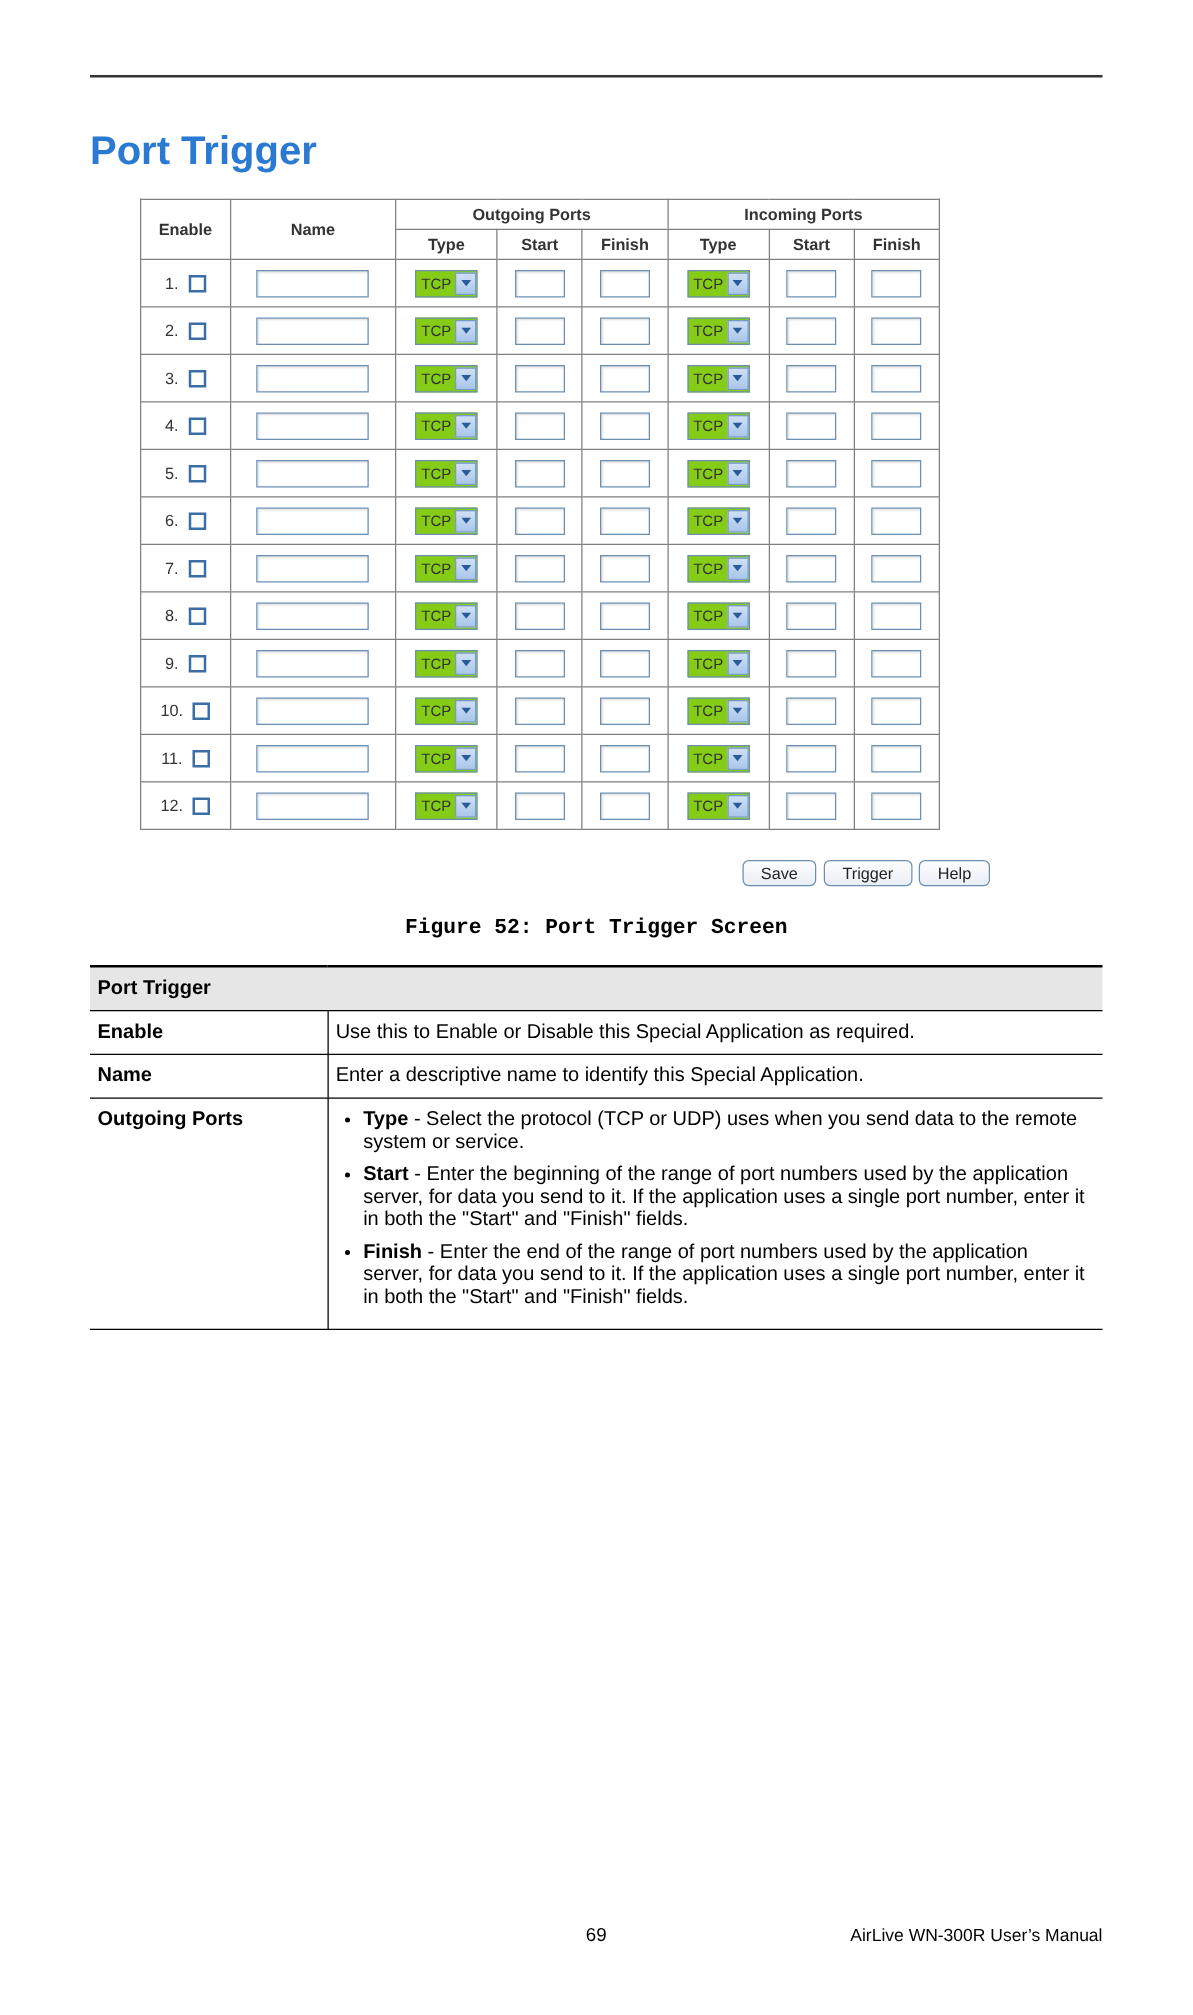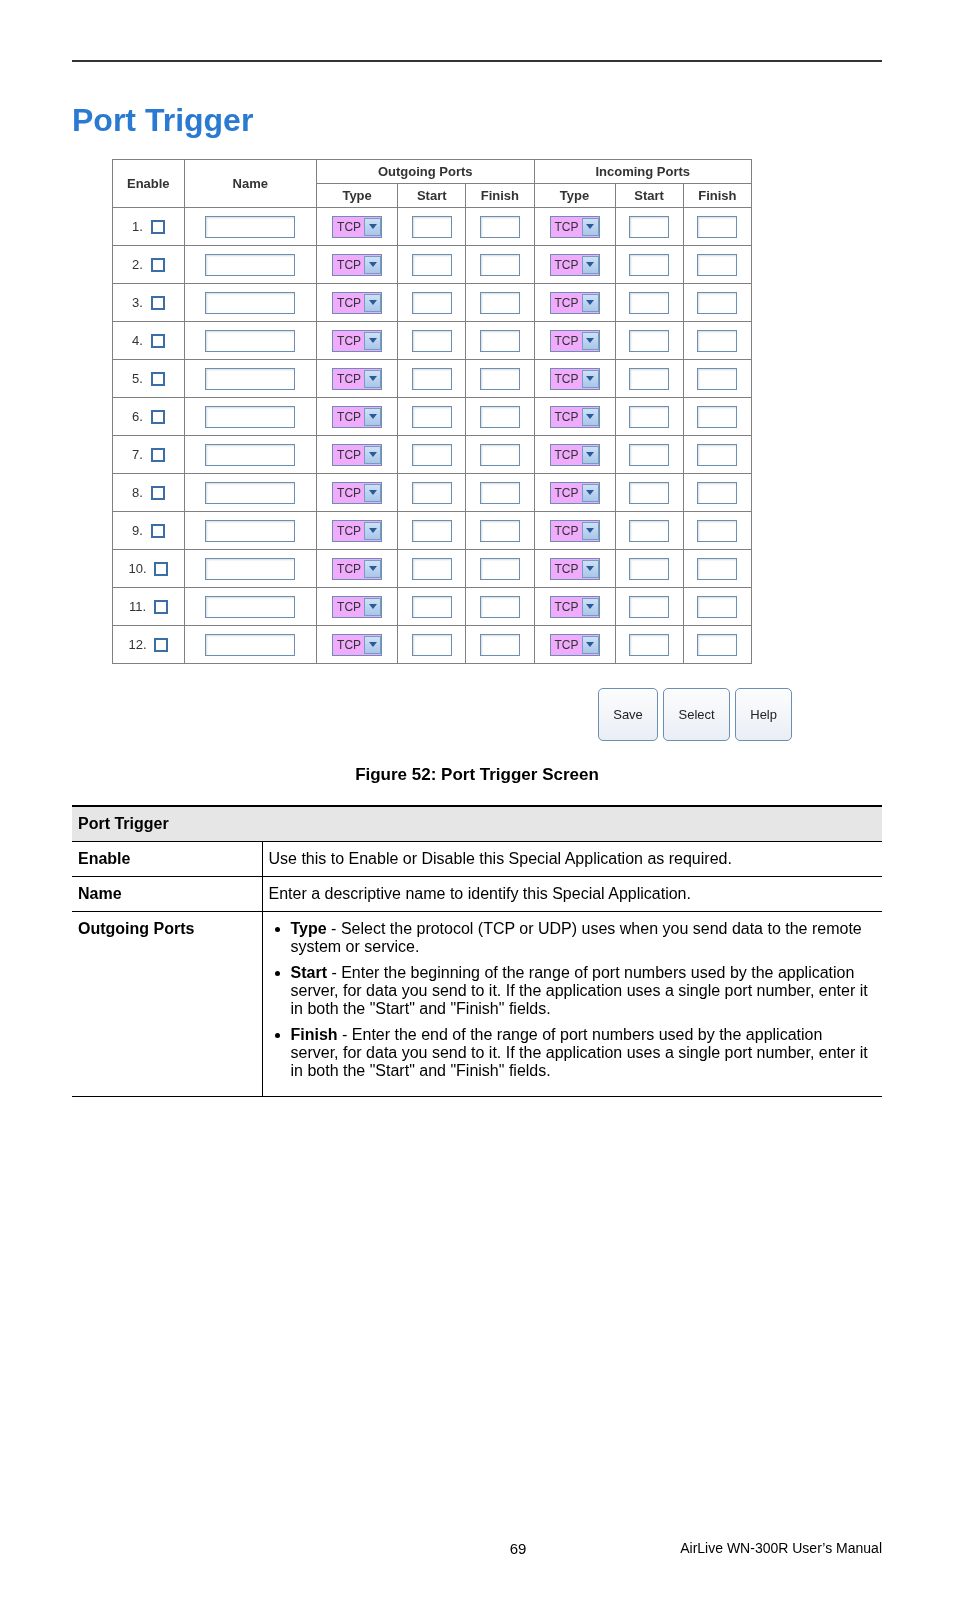--- a/index.html
+++ b/index.html
@@ -71,21 +71,21 @@
     box-shadow: inset 1px 1px 2px rgba(0,0,0,0.15);
     vertical-align: middle;
   }
   .name-in { width: 90px; }
   .port-in { width: 40px; }
   .sel {
     display: inline-flex;
     align-items: center;
     height: 22px;
     border: 1px solid #6b8fb3;
-    background: #f0abfc;
+    background: #84cc16;
     font-size: 12px;
     vertical-align: middle;
     padding-left: 4px;
   }
   .sel-arrow {
     width: 17px;
     height: 18px;
     margin-left: 3px;
     background: linear-gradient(#cfe0f5,#a9c6ea);
     border: 1px solid #7a9bc0;
@@ -98,28 +98,28 @@
     margin-top: 24px;
     text-align: right;
     width: 680px;
     font-size: 13px;
   }
   .btn {
     display: inline-block;
     border: 1px solid #6b8fb3;
     border-radius: 5px;
     background: linear-gradient(#fdfdfd,#e9eef5);
-    padding: 18px 14px;
+    padding: 2px 14px;
     font-size: 13px;
     color: #222;
     margin-left: 2px;
   }
   .caption {
     text-align: center;
-    font-family: Liberation Sans, sans-serif;
+    font-family: Liberation Mono, monospace;
     font-weight: bold;
     font-size: 17px;
     margin: 24px 0 20px 0;
   }
   .section-title {
     font-weight: bold;
     font-size: 17px;
     margin: 10px 0 6px 0;
   }
   table.desc {
@@ -151,21 +151,20 @@
     font-size: 13px;
     display: flex;
     justify-content: space-between;
     align-items: baseline;
   }
   .footer .pg {
     position: absolute;
     left: 50%;
     transform: translateX(-50%);
     font-size: 15px;
-    margin-left: 41px;
   }
   .footer .prod { font-size: 14px; }
 </style>
 </head>
 <body>
 
 <div class="page">
   <div class="top-rule"></div>
   <h1 class="heading">Port Trigger</h1>
 
@@ -474,21 +473,21 @@
                 </span>
               </span></td>
             <td><span class="txt port-in"></span></td>
             <td><span class="txt port-in"></span></td>
           </tr>
         </tbody>
     </table>
 
     <div class="btnrow">
       <span class="btn">Save</span>
-      <span class="btn">Select</span>
+      <span class="btn">Trigger</span>
       <span class="btn">Help</span>
     </div>
   </div>
 
   <div class="caption">Figure 52: Port Trigger Screen</div>
 
 
   <table class="desc">
     <tbody>
         <tr>

